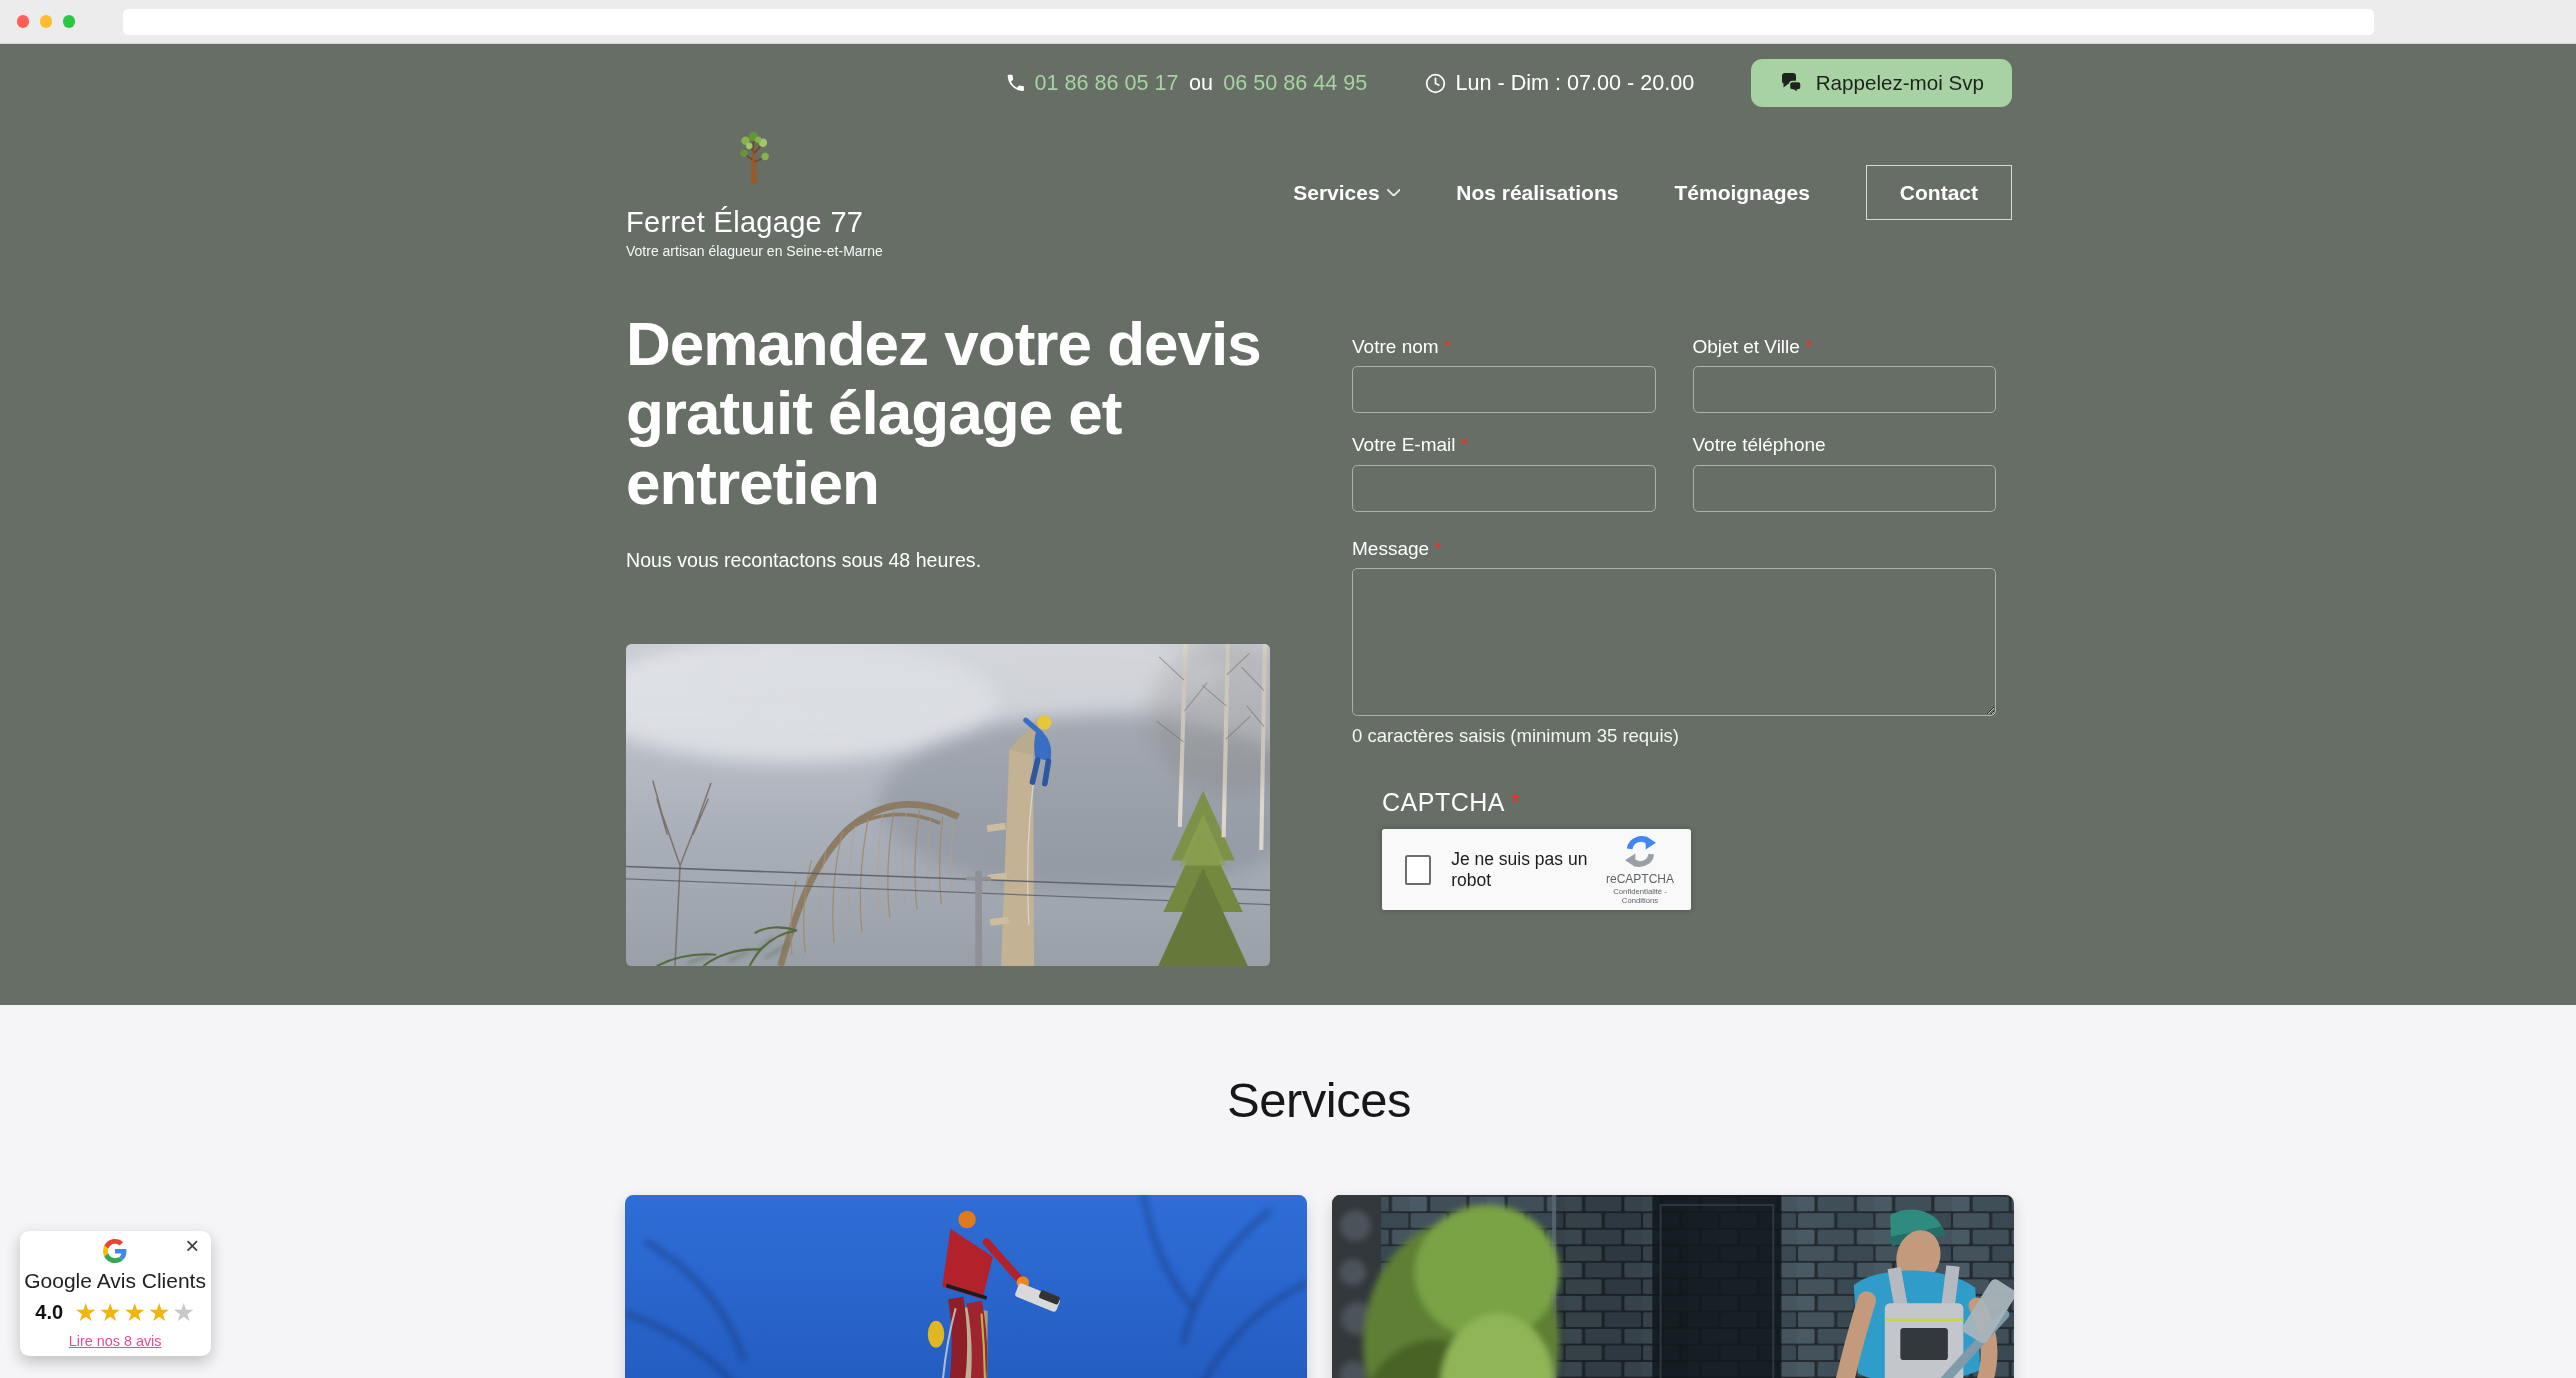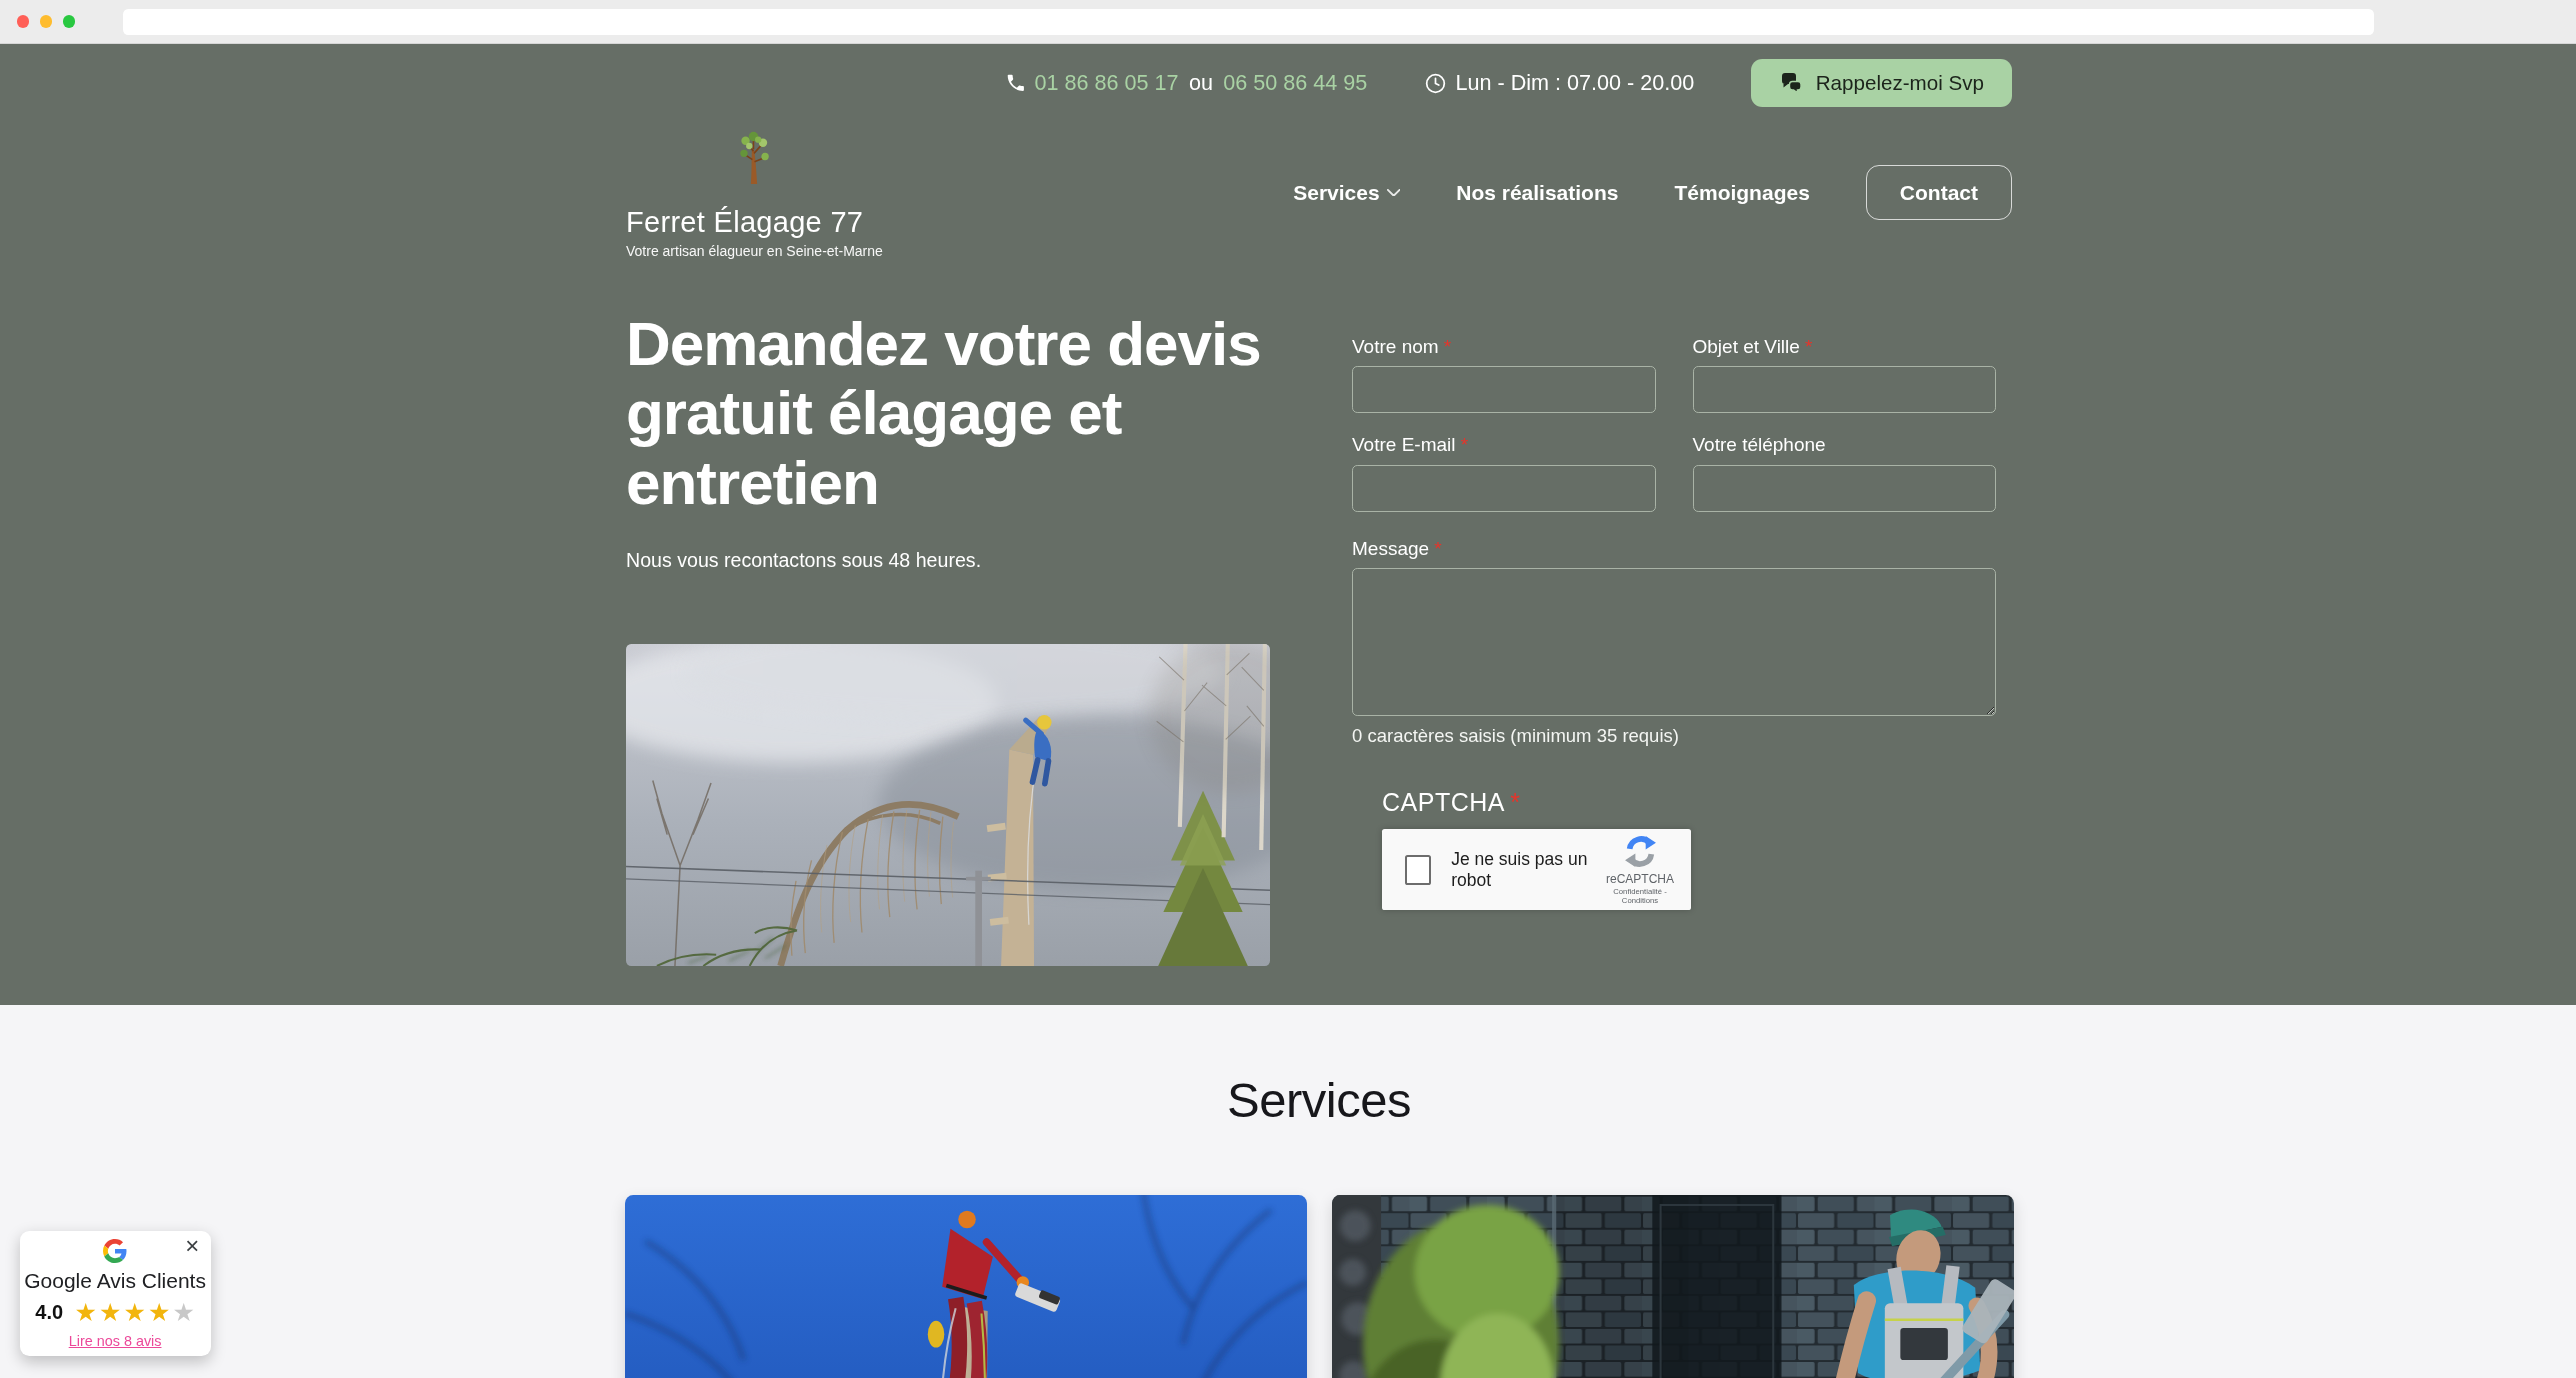--- a/index.html
+++ b/index.html
@@ -26,21 +26,21 @@
   .cta-btn { display:flex; align-items:center; gap:12.4px; background:#a9d2a4; color:#1c241b;
     border:none; height:48px; padding:0 28px; border-radius:11.3px; font-size:20.6px;
     font-family:"Liberation Sans",sans-serif; cursor:pointer; }
 
   .header-row { display:flex; justify-content:space-between; align-items:center; margin-top:21.6px; }
   .brand { display:flex; align-items:center; gap:21px;flex-direction:column; }
   .brand-text .title { font-size:29px; letter-spacing:0.3px; }
   .brand-text .subtitle { font-size:14px; margin-top:4.1px; opacity:.95; }
   .nav { display:flex; align-items:center; gap:56px; }
   .nav-item { font-size:21px; font-weight:bold; color:#fff; display:flex; align-items:center; gap:7.2px; cursor:pointer; }
-  .contact-btn { border:1.5px solid rgba(255,255,255,.75); border-radius:13px; padding:14.4px 33px;
+  .contact-btn { border:1.5px solid rgba(255,255,255,.75); border-radius:0; padding:14.4px 33px;
     font-size:21px; font-weight:bold; color:#fff; background:transparent; cursor:pointer;
     font-family:"Liberation Sans",sans-serif; }
 
   .hero { display:flex; gap:82px; margin-top:50px; }
   .hero-left { width:644px; }
   .hero-left h1 { font-size:62px; line-height:1.12; font-weight:bold; letter-spacing:-1px; color:#fff; }
   .hero-sub { margin-top:32px; font-size:19.6px; }
   .hero-img { margin-top:72px; width:644px; height:322px; border-radius:5.2px; overflow:hidden; }
   .hero-img svg, .card svg { display:block; width:100%; height:100%; }
 

